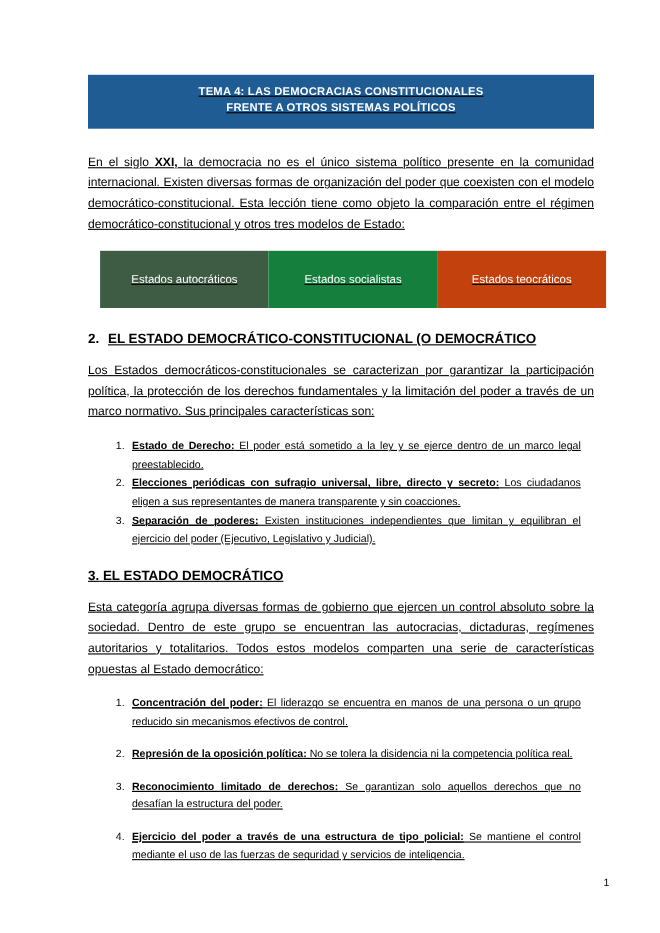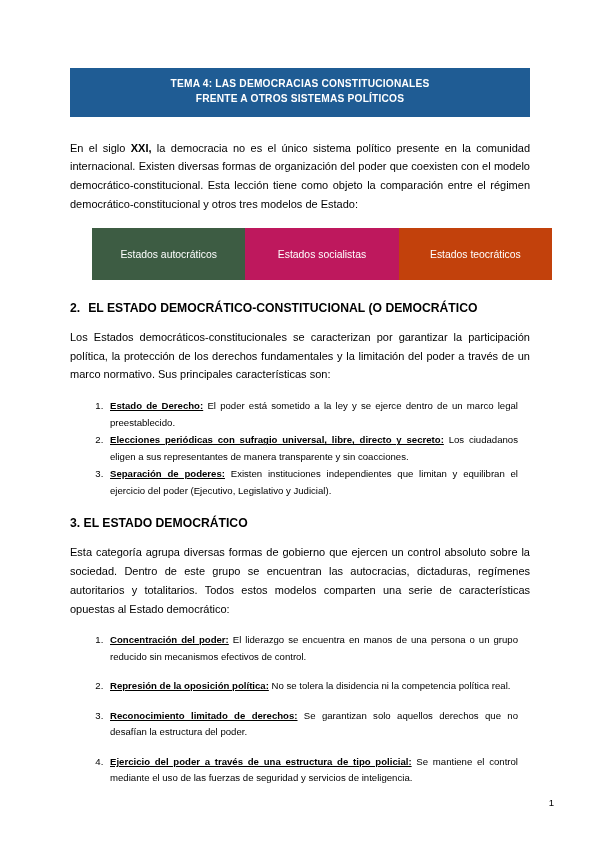--- a/index.html
+++ b/index.html
@@ -17,23 +17,24 @@
   }
   .page {
     position: relative;
     width: 600px;
     height: 848px;
     padding: 0;
     box-sizing: border-box;
   }
   .content {
     position: absolute;
-    left: 70px;
+    left: 80px;
     top: 68px;
     width: 460px;
+    text-decoration: underline;
   }
   
   .title-banner {
     background: #1f5c94;
     color: #ffffff;
     text-align: center;
     font-weight: bold;
     font-size: 10.2px;
     letter-spacing: 0.2px;
     padding: 9px 6px 10px 6px;
@@ -70,21 +71,21 @@
     text-justify: inter-word;
     margin: 0 0 14px 0;
   }
   p.body-text b {
     font-weight: bold;
   }
   
   .boxes {
     display: flex;
     width: 100%;
-    margin: 4px 0 20px 11px;
+    margin: 4px 0 20px 0;
     padding-left: 11px;
   }
   .box {
     flex: 1 1 33.33%;
     height: 52px;
     display: flex;
     align-items: center;
     justify-content: center;
     color: #ffffff;
     font-size: 10.4px;
@@ -132,21 +133,21 @@
       <span class="line">FRENTE A OTROS SISTEMAS POLÍTICOS</span>
     </div>
 
 
     <p class="body-text"><span>En el siglo </span><b>XXI,</b><span> la democracia no es el único sistema político presente en la comunidad internacional. Existen diversas formas de organización del poder que coexisten con el modelo democrático-constitucional. Esta lección tiene como objeto la comparación entre el régimen democrático-constitucional y otros tres modelos de Estado:</span></p>
 
     <div class="boxes">
       <div class="box" style="background:#3d5c43;">
         <span>Estados autocráticos</span>
       </div>
-      <div class="box" style="background:#be185d;">
+      <div class="box" style="background:#15803d;">
         <span>Estados socialistas</span>
       </div>
       <div class="box" style="background:#c2410c;">
         <span>Estados teocráticos</span>
       </div>
     </div>
 
     <h2 class="section-heading justified">
       <span class="num">2.</span><span>EL   ESTADO   DEMOCRÁTICO-CONSTITUCIONAL   (O   DEMOCRÁTICO</span>
     </h2>

